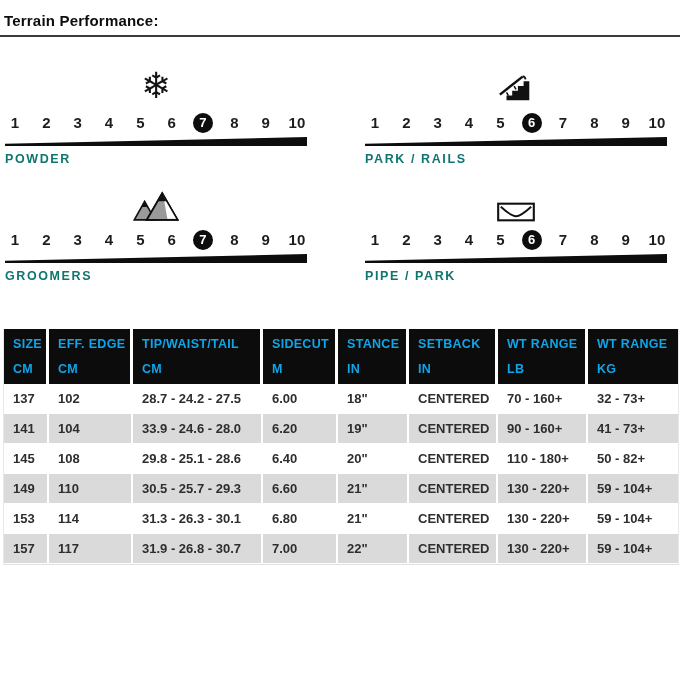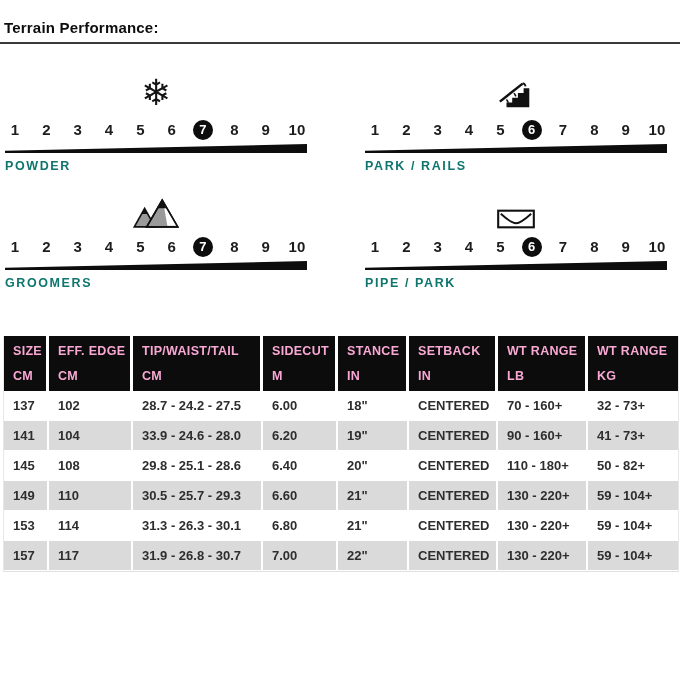--- a/index.html
+++ b/index.html
@@ -6,21 +6,21 @@
   body {
     width:680px; height:680px; overflow:hidden;
     font-family:"Liberation Sans", sans-serif;
     color:#111;
     -webkit-font-smoothing:antialiased;
   }
 
   
   .hdr { padding:7px 0 0 4px; }
   .hdr h1 {
-    margin:12px 0 6px 0;
+    margin:5px 0 6px 0;
     font-size:15px; font-weight:bold; letter-spacing:0.2px; color:#0d0d0d;
   }
   .rule { border-bottom:2px solid #3a3a3a; width:680px; }
 
   
   .scales {
     display:flex; flex-wrap:wrap; justify-content:space-between;
     padding:24px 13px 0 5px; row-gap:12px;
   }
   .scale { width:302px; display:flex; flex-direction:column; }
@@ -47,21 +47,21 @@
     font-weight:bold; font-size:12.5px; letter-spacing:1.6px; color:#0f766e;
   }
 
   
   table.spec {
     margin:46px 3px 0 3px; width:674px;
     border-collapse:separate; border-spacing:0; table-layout:fixed;
     border-left:1px solid #e8e8e8; border-right:1px solid #e8e8e8; border-bottom:1px solid #e0e0e0;
   }
   .spec thead th {
-    background:#0c0c0c; color:#f9a8d4; text-align:left; vertical-align:top;
+    background:#0c0c0c; color:#0ea5e9; text-align:left; vertical-align:top;
     padding:8px 2px 8px 9px; border-right:3px solid #ffffff;
     font-size:12.5px; font-weight:bold; letter-spacing:0.3px;
   }
   .spec thead th:last-child { border-right:none; }
   .spec thead .u { margin-top:11px; }
   .spec tbody td {
     height:29px; padding:0 2px 0 9px;
     border-right:2px solid #ffffff; border-bottom:1px solid #ffffff;
     font-size:13px; font-weight:bold; color:#2e2e2e;
     white-space:nowrap; overflow:hidden;

